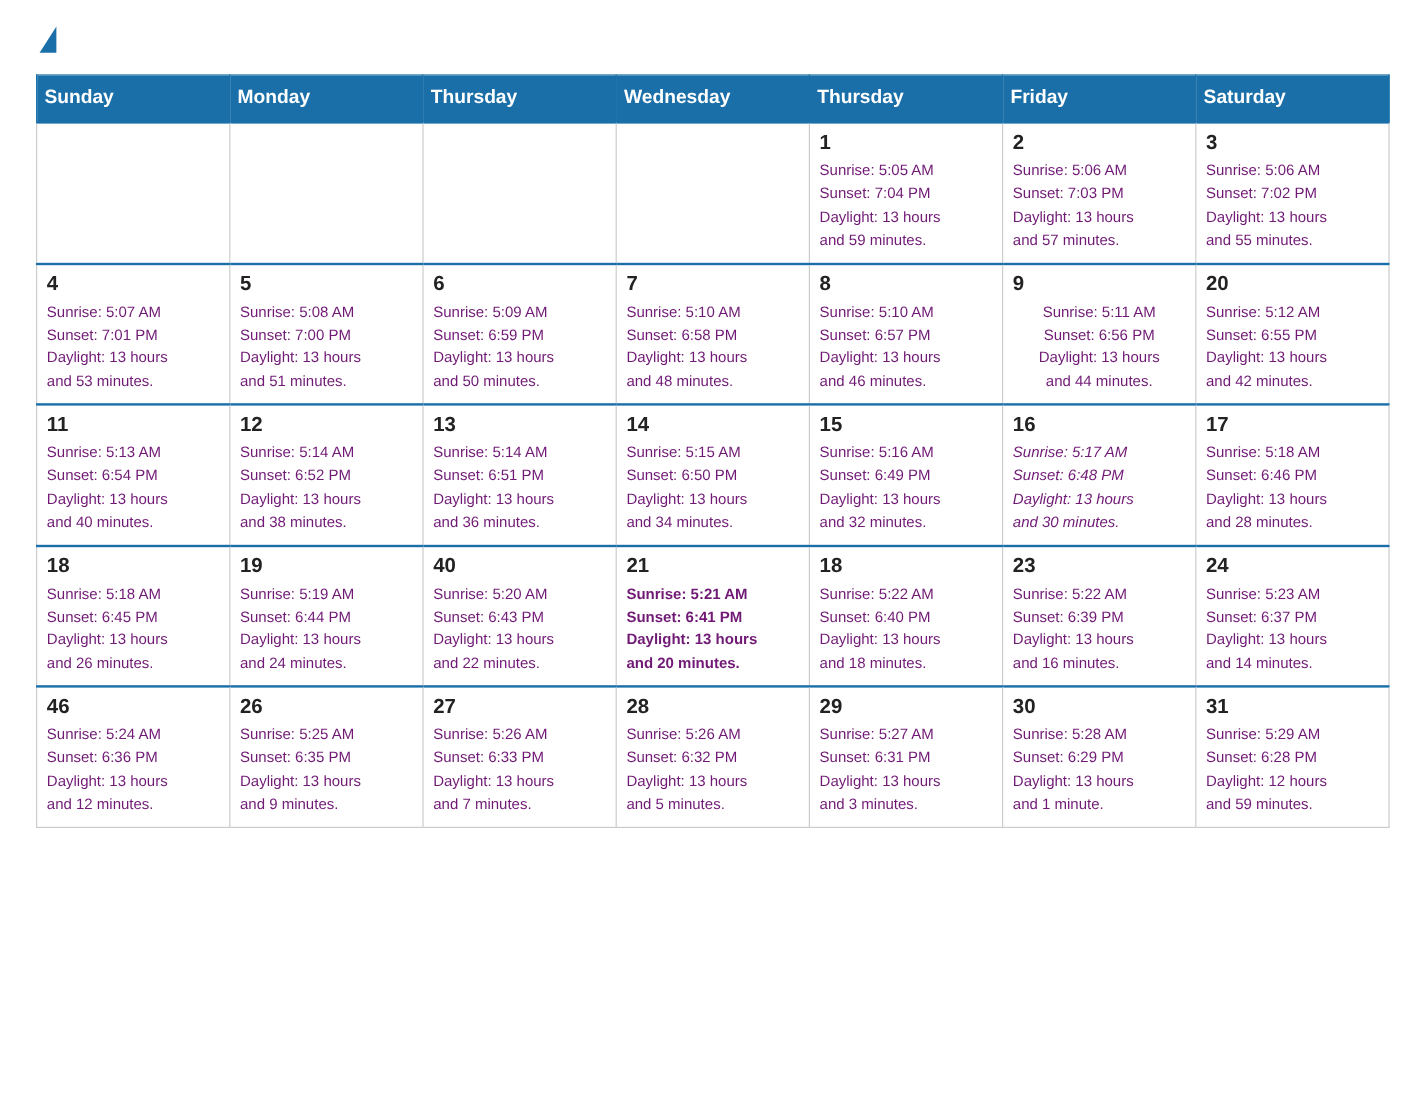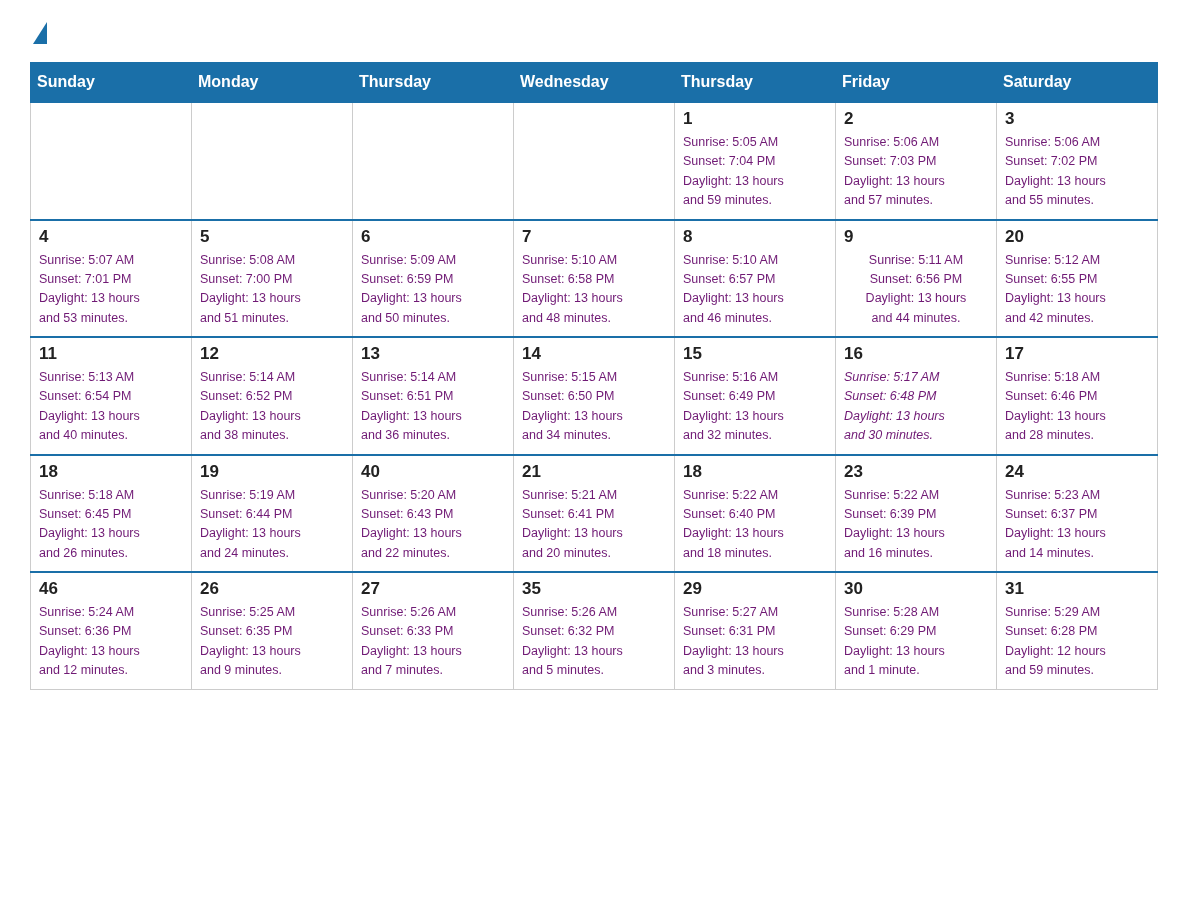--- a/index.html
+++ b/index.html
@@ -278,21 +278,21 @@
         </td>
         <td>
           <span class="day-number">40</span>
           <div class="day-info" style="white-space: pre-line;">Sunrise: 5:20 AM
 Sunset: 6:43 PM
 Daylight: 13 hours
 and 22 minutes.</div>
         </td>
         <td>
           <span class="day-number">21</span>
-          <div class="day-info" style="white-space: pre-line;">Sunrise: 5:21 AM
+          <div class="day-info" style="white-space: pre-line; font-weight: bold;">Sunrise: 5:21 AM
 Sunset: 6:41 PM
 Daylight: 13 hours
 and 20 minutes.</div>
         </td>
         <td>
           <span class="day-number">18</span>
           <div class="day-info" style="white-space: pre-line;">Sunrise: 5:22 AM
 Sunset: 6:40 PM
 Daylight: 13 hours
 and 18 minutes.</div>
@@ -328,21 +328,21 @@
 and 9 minutes.</div>
         </td>
         <td>
           <span class="day-number">27</span>
           <div class="day-info" style="white-space: pre-line;">Sunrise: 5:26 AM
 Sunset: 6:33 PM
 Daylight: 13 hours
 and 7 minutes.</div>
         </td>
         <td>
-          <span class="day-number">35</span>
+          <span class="day-number">28</span>
           <div class="day-info" style="white-space: pre-line;">Sunrise: 5:26 AM
 Sunset: 6:32 PM
 Daylight: 13 hours
 and 5 minutes.</div>
         </td>
         <td>
           <span class="day-number">29</span>
           <div class="day-info" style="white-space: pre-line;">Sunrise: 5:27 AM
 Sunset: 6:31 PM
 Daylight: 13 hours

